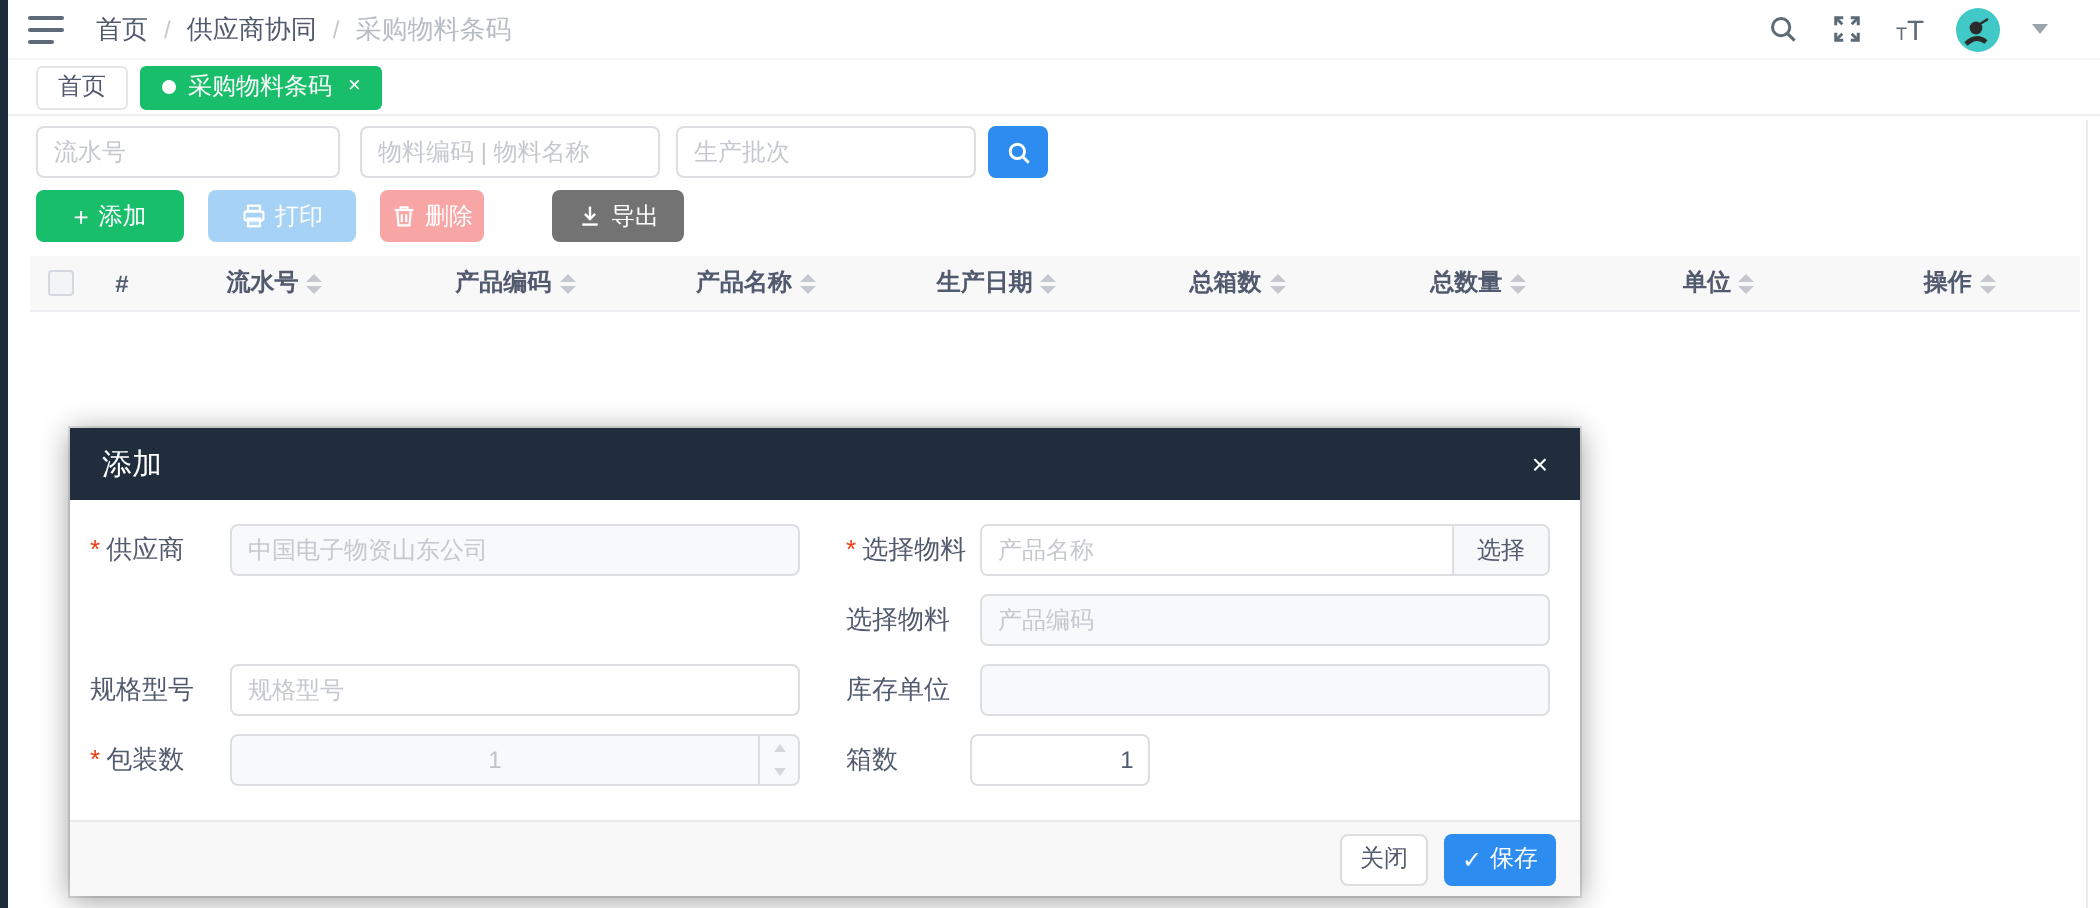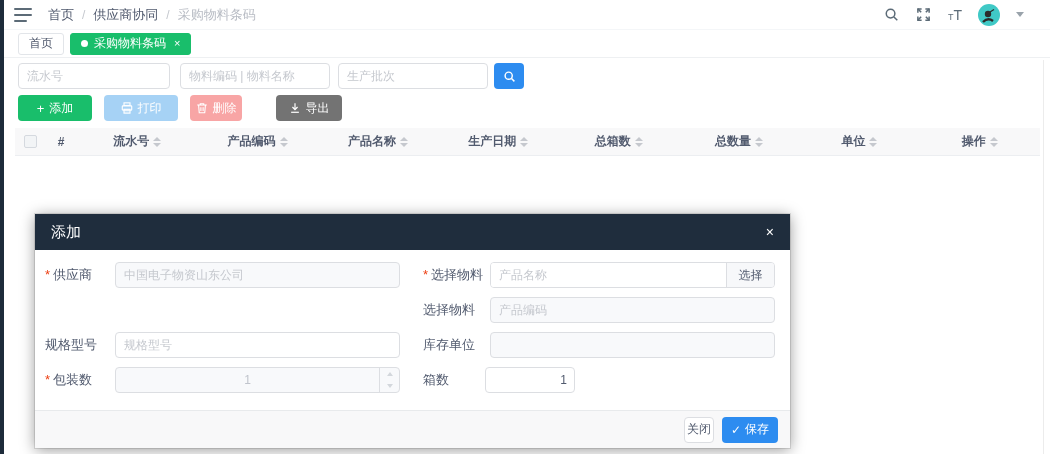--- a/index.html
+++ b/index.html
@@ -97,21 +97,21 @@
   .num-steps { width:20px; border-left:1px solid #dcdee2; display:flex; flex-direction:column; }
   .num-steps span { flex:1; display:flex; align-items:center; justify-content:center; cursor:pointer; }
   .num-steps .tri-up { width:0; height:0; border-left:3.5px solid transparent; border-right:3.5px solid transparent; border-bottom:4px solid #a7adb5; }
   .num-steps .tri-dn { width:0; height:0; border-left:3.5px solid transparent; border-right:3.5px solid transparent; border-top:4px solid #a7adb5; }
   .num-input.disabled { background:#f8f9fb; }
   .num-input.disabled input { color:#c0c4cc; cursor:not-allowed; }
   .num-input.disabled .tri-up { border-bottom-color:#d3d7dc; }
   .num-input.disabled .tri-dn { border-top-color:#d3d7dc; }
   .modal-footer { position:absolute; left:0; right:0; bottom:0; height:38px; background:#f8f8f9;
                   border-top:1px solid #e8eaec; display:flex; align-items:center; justify-content:flex-end; gap:8px; padding:0 12px; }
-  .btn-plain { height:26px; width:30px; background:#fff; border:1px solid #dcdee2; border-radius:4px;
+  .btn-plain { height:26px; width:44px; background:#fff; border:1px solid #dcdee2; border-radius:4px;
                font-size:12px; color:#515a6e; cursor:pointer; font-family:inherit; }
   .btn-primary { height:26px; width:56px; background:#2d8cf0; border:none; border-radius:4px; font-size:12px;
                  color:#fff; cursor:pointer; display:inline-flex; align-items:center; justify-content:center; gap:4px; font-family:inherit; }
 </style>
 </head>
 <body>
 
 <div class="sidebar-edge"></div>
 <div class="right-divider"></div>
 

